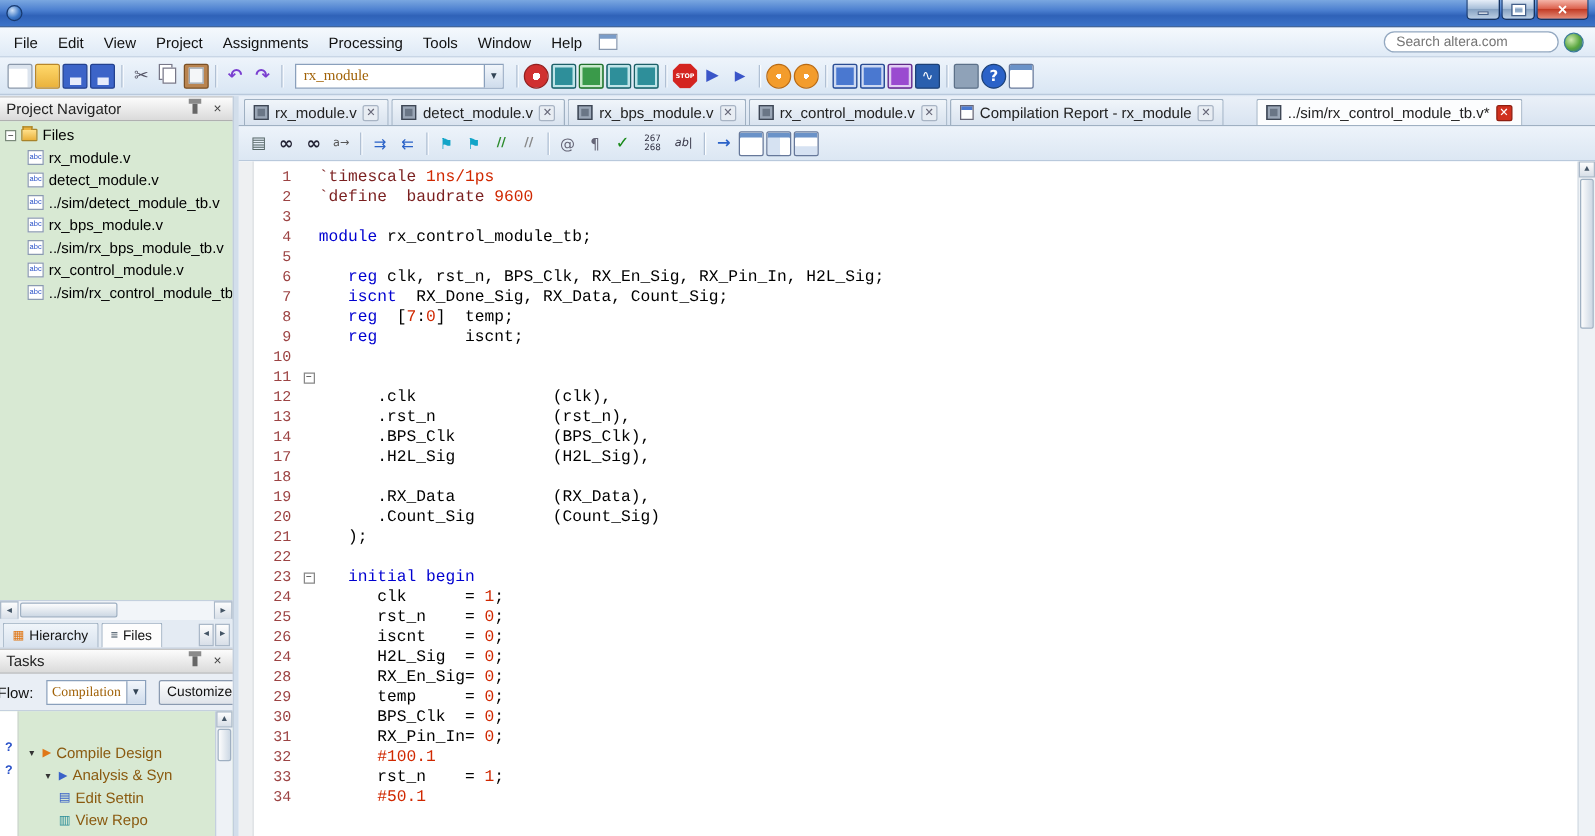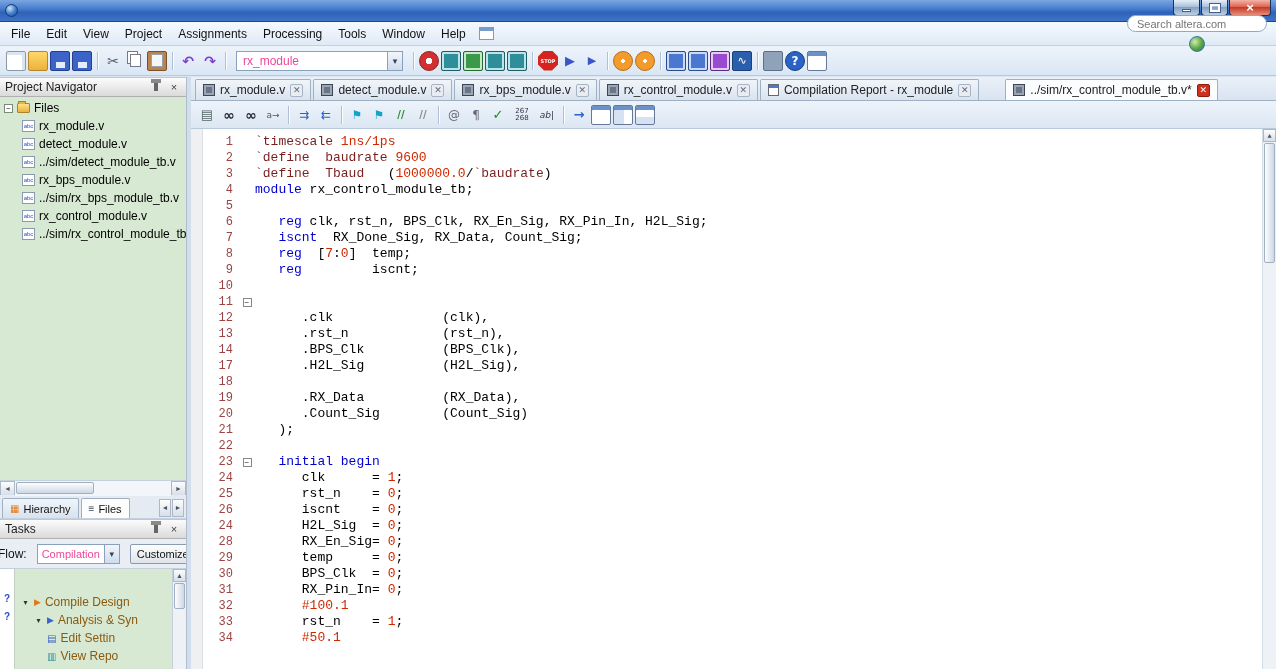--- a/index.html
+++ b/index.html
@@ -20,35 +20,35 @@
   .wbtn.close{width:42px;background:linear-gradient(#f4b4a8,#dd6450 45%,#c23c26 50%,#e68e7a);color:#fff;
         font-size:13px;font-weight:bold;line-height:1;}
   .minbar{width:9px;height:3px;background:#fff;border:1px solid #44608a;margin-top:5px;}
   .maxbox{width:10px;height:8px;border:2px solid #fff;outline:1px solid #44608a;}
 
   
   .menubar{height:24px;background:linear-gradient(#f5f9fd,#dfeaf6);border-bottom:1px solid #c2d1e2;
            display:flex;align-items:center;padding:0 3px;}
   .menu-item{font-size:12px;padding:3px 8px;color:#111;white-space:nowrap;}
   .menu-extra{width:15px;height:13px;margin-left:5px;background:#fff;border:1px solid #8899b0;box-shadow:inset 0 3px 0 #7a9cc8;}
-  .search-wrap{margin-left:auto;display:flex;align-items:center;gap:4px;padding-right:6px;flex-direction:column;}
+  .search-wrap{margin-left:auto;display:flex;align-items:center;gap:4px;padding-right:6px;}
   .search{width:140px;height:17px;border:1px solid #93a8c0;border-radius:9px;font-size:11px;padding:0 9px;
           font-family:inherit;color:#333;background:#fff;outline:none;}
   .search-go{width:16px;height:16px;border-radius:50%;border:1px solid #3a7a9a;
              background:radial-gradient(circle at 35% 35%,#cfeab0,#58a53e 55%,#2a6aa0);}
 
   
   .toolbar{height:30px;background:linear-gradient(#eef4fb,#d9e6f4);border-bottom:1px solid #b9c9dc;
            display:flex;align-items:center;padding:0 5px;}
   .tb-group{display:flex;align-items:center;}
   .tbi{width:20px;height:20px;margin:0 1px;border-radius:2px;display:flex;align-items:center;justify-content:center;
        font-size:12px;color:#345;flex:0 0 auto;font-family:"DejaVu Sans",sans-serif;overflow:hidden;}
   .tsep{width:1px;height:18px;background:#b0c0d4;box-shadow:1px 0 0 #fbfdff;margin:0 4px;flex:0 0 auto;}
   .combo{height:20px;background:#fff;border:1px solid #8aa0bc;display:flex;align-items:center;margin:0 6px;flex:0 0 auto;}
-  .combo-text{font-size:12px;padding:0 6px;min-width:150px;color:#ec4899;white-space:nowrap;}
+  .combo-text{font-size:12px;padding:0 6px;min-width:150px;color:#a16207;white-space:nowrap;font-family:Liberation Serif, serif;}
   .combo-arrow{width:15px;height:100%;background:linear-gradient(#f2f6fb,#cfdcec);border-left:1px solid #8aa0bc;
                display:flex;align-items:center;justify-content:center;font-size:9px;color:#345;}
   .combo.small .combo-text{min-width:58px;padding:0 4px;font-size:11px;}
   .btn{height:20px;font-size:11px;background:linear-gradient(#fdfdfd,#e0e4ea);border:1px solid #8a9ab0;
        border-radius:2px;padding:0 6px;font-family:inherit;color:#111;white-space:nowrap;}
 
   
   .i-new-file{background:#fff;border:1px solid #8a98aa;box-shadow:inset -3px 3px 0 #dce4ee;}
   .i-open-project{background:linear-gradient(#ffd86b,#eab23c);border:1px solid #b8862a;}
   .i-save,.i-save-all{background:#3c64c8;border:1px solid #23418f;flex-direction:column;justify-content:flex-end;}
@@ -475,21 +475,20 @@
               <span class="ctext"><span class="tk-pp">`timescale </span><span class="tk-nu">1ns/1ps</span></span>
             </div>
             <div class="crow">
               <span class="ln">2</span>
               <span class="fold"></span>
               <span class="ctext"><span class="tk-pp">`define  baudrate </span><span class="tk-nu">9600</span></span>
             </div>
             <div class="crow">
               <span class="ln">3</span>
               <span class="fold"></span>
-              <span class="ctext"><span class="tk-pp">`define  Tbaud   </span><span class="tk-pl">(</span><span class="tk-nu">1000000.0</span><span class="tk-pl">/</span><span class="tk-pp">`baudrate</span><span class="tk-pl">)</span></span>
             </div>
             <div class="crow">
               <span class="ln">4</span>
               <span class="fold"></span>
               <span class="ctext"><span class="tk-kw">module</span><span class="tk-pl"> rx_control_module_tb;</span></span>
             </div>
             <div class="crow">
               <span class="ln">5</span>
               <span class="fold"></span>
               <span class="ctext"></span>

